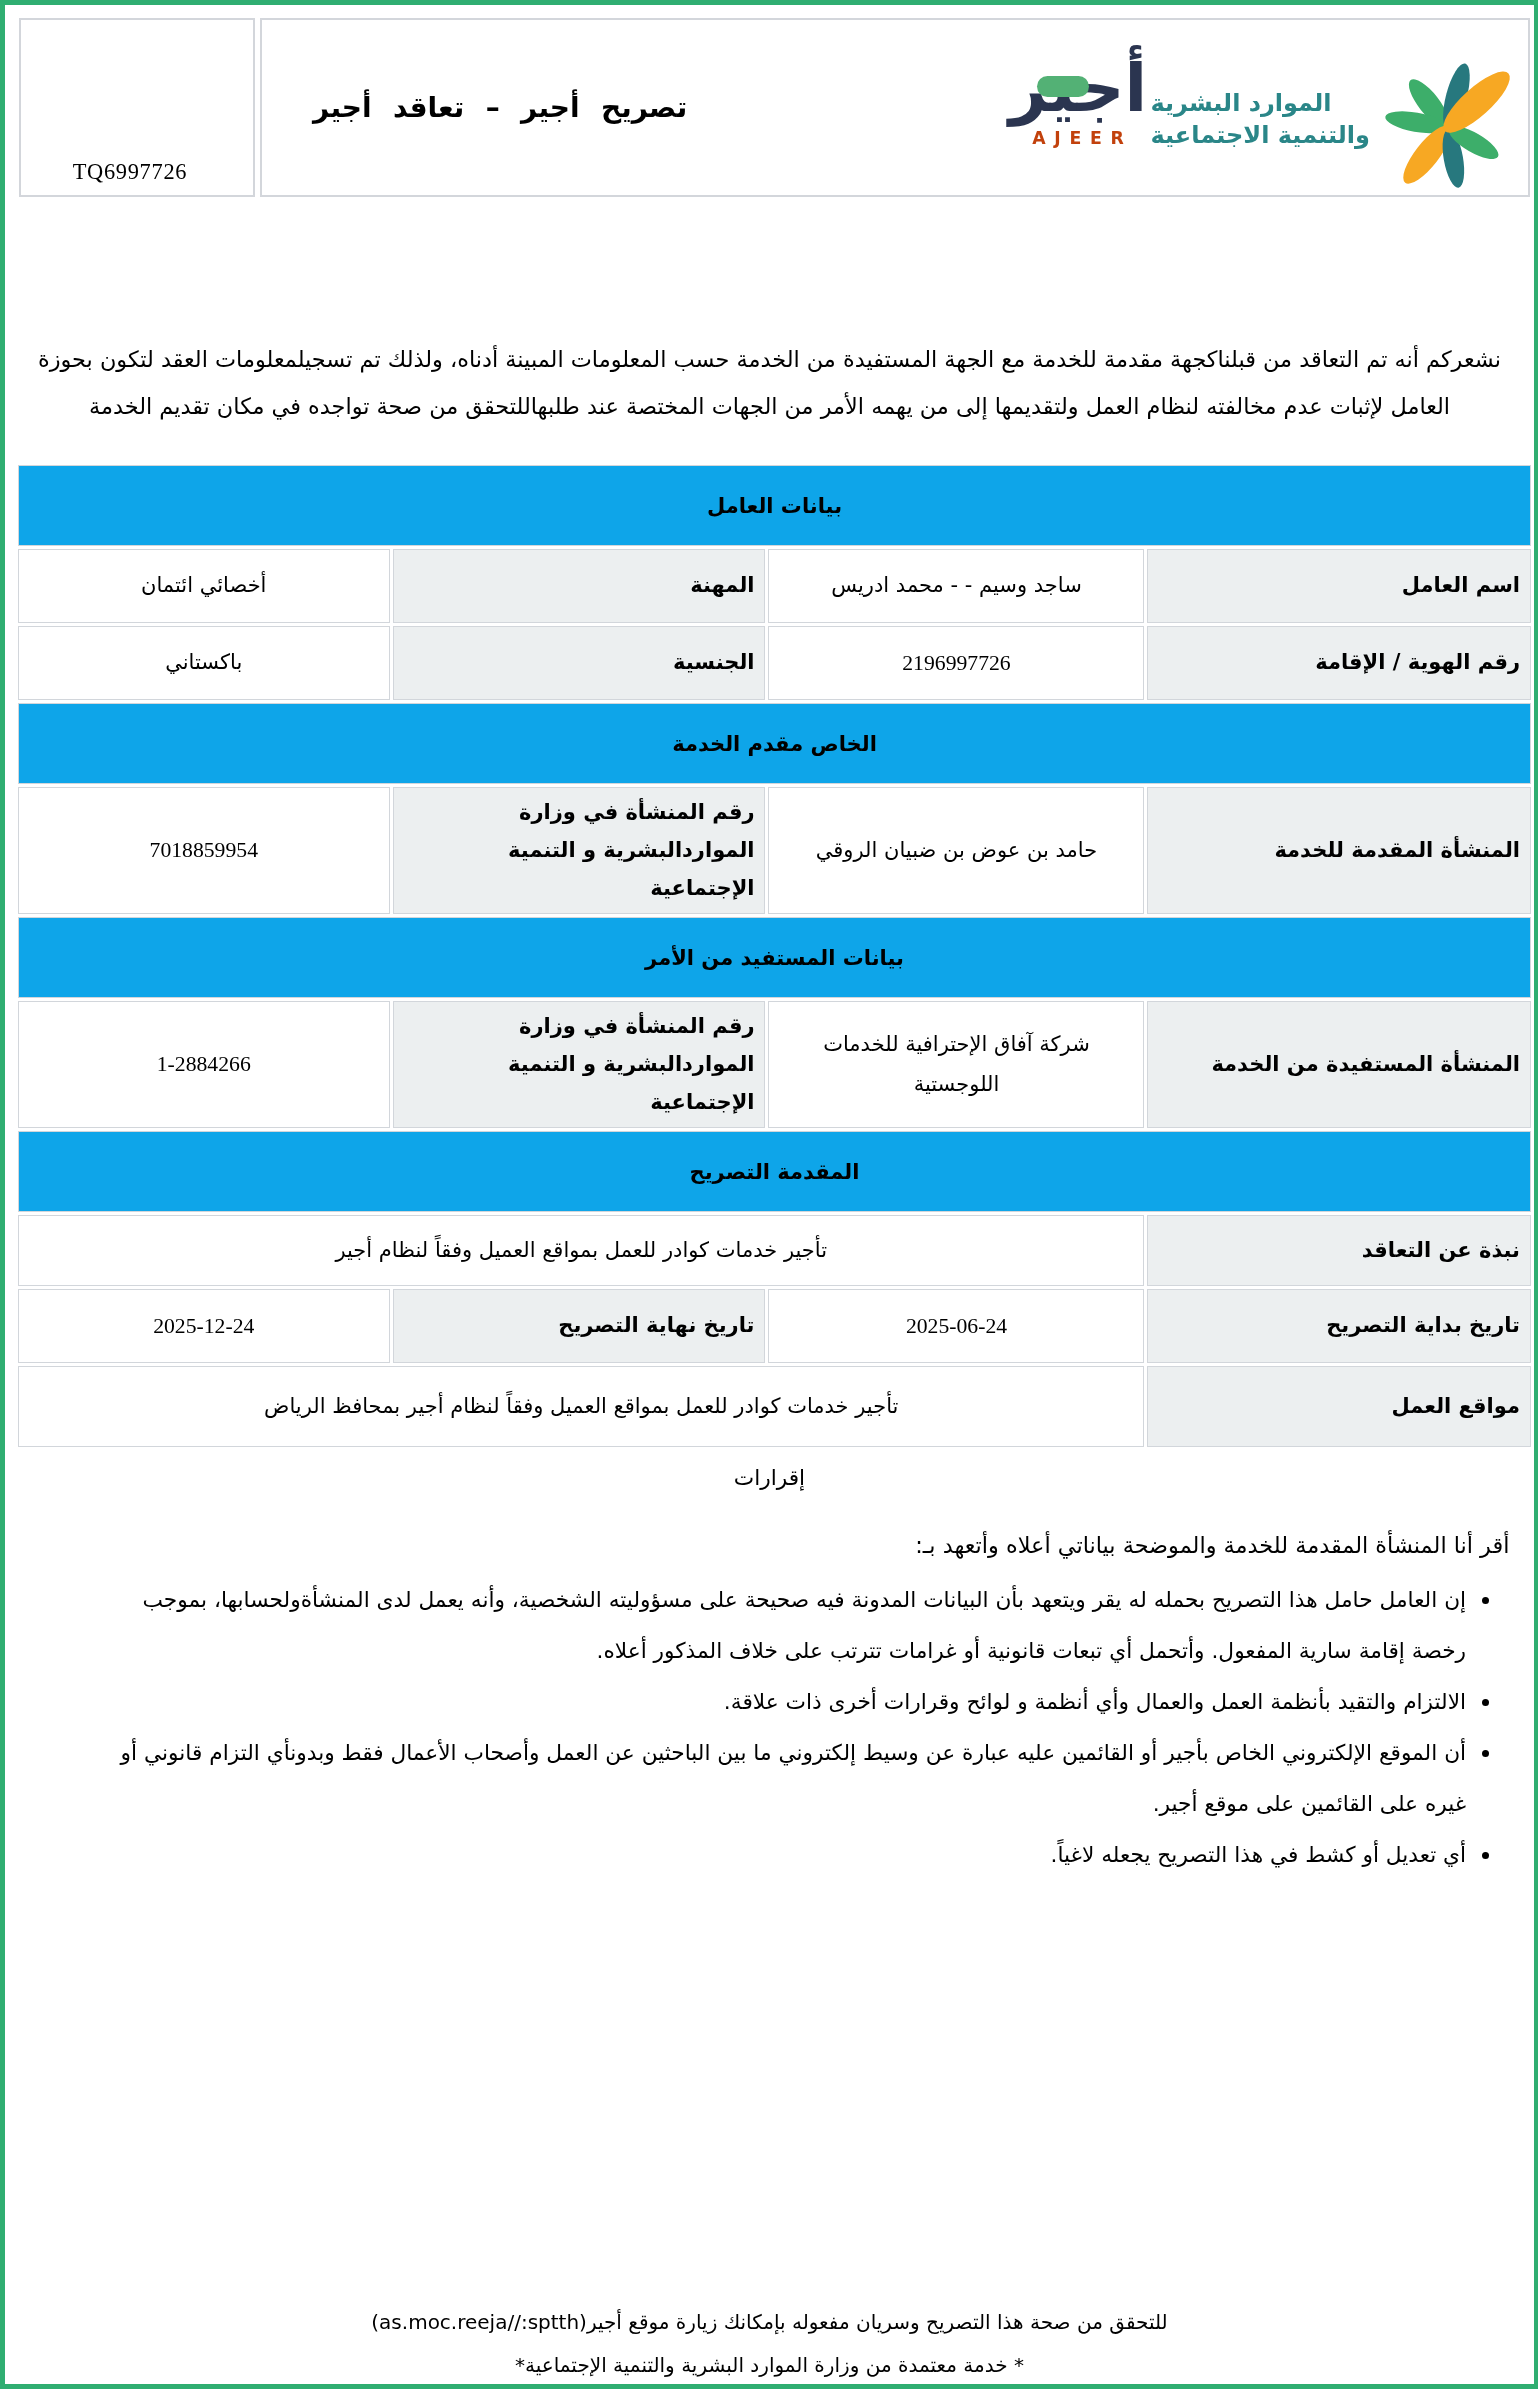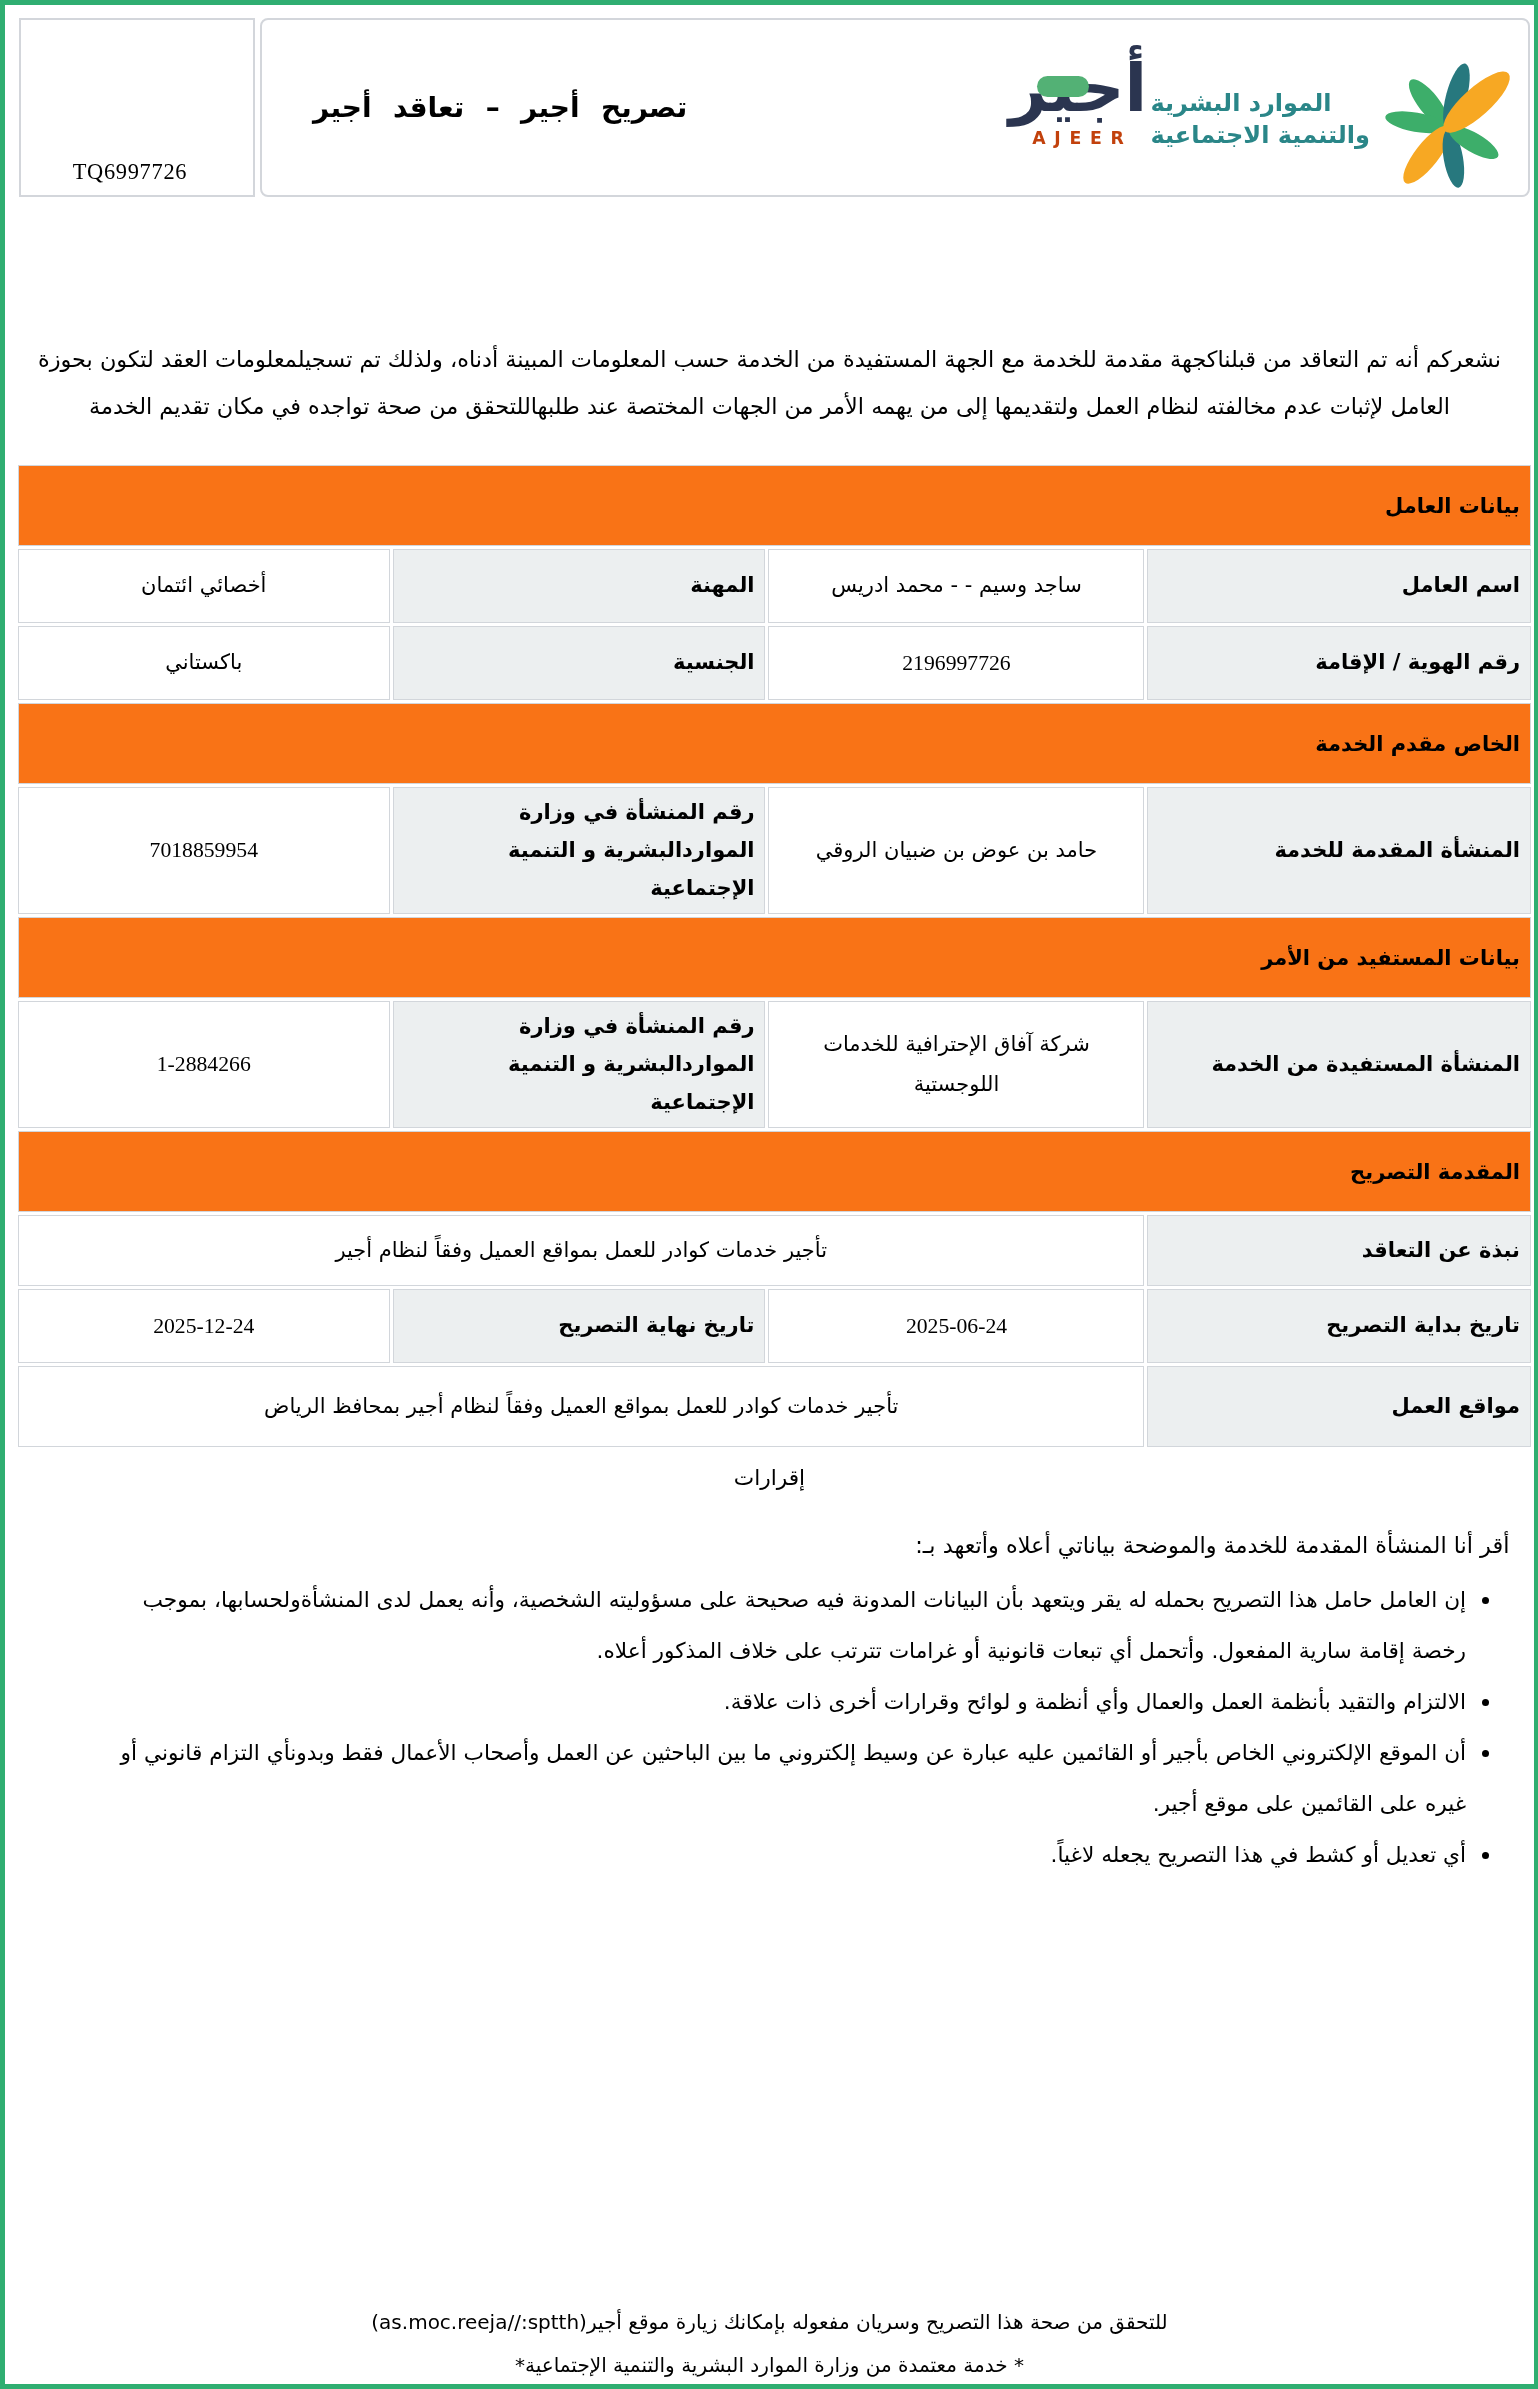--- a/index.html
+++ b/index.html
@@ -17,21 +17,21 @@
     background: #fff;
     overflow: hidden;
   }
 
   
   .hdr-box {
     position: absolute; top: 13px; height: 179px;
     border: 2.2px solid #d3d6db; background: #fff;
   }
   .hdr-box.left  { left: 13.7px;  width: 236px; }
-  .hdr-box.right { left: 255px; width: 1270px; border-radius: 8px; }
+  .hdr-box.right { left: 255px; width: 1270px; }
 
   .tq-number {
     position: absolute; left: 52px; bottom: 10px;
     font-family: "Liberation Serif", "DejaVu Serif", serif;
     font-size: 22.4px; letter-spacing: 0.7px;
   }
   .doc-title {
     position: absolute; left: 51px; top: 71px;
     direction: rtl;
     font-size: 28px; font-weight: bold;
@@ -83,21 +83,21 @@
     table-layout: fixed;
   }
   table.main td {
     border: 1.4px solid #d2d6db;
     font-size: 21px;
     vertical-align: middle;
     padding: 5.8px 10px;
     overflow: hidden;
   }
   td.sec {
-    background: #f97316; font-weight: bold;
+    background: #0ea5e9; text-align: center; font-weight: bold;
   }
   td.label {
     background: #eceff0; text-align: right; font-weight: bold;
     padding-right: 19px; line-height: 1.8;
   }
   td.value { background: #fff; text-align: center; line-height: 1.9; }
   .ltr { direction: ltr; unicode-bidi: isolate; font-family: "Liberation Serif", "DejaVu Serif", serif; font-size: 21.7px; }
 
   
   .decl-title { margin-top: 14.4px; text-align: center; direction: rtl; font-size: 21.7px; }

